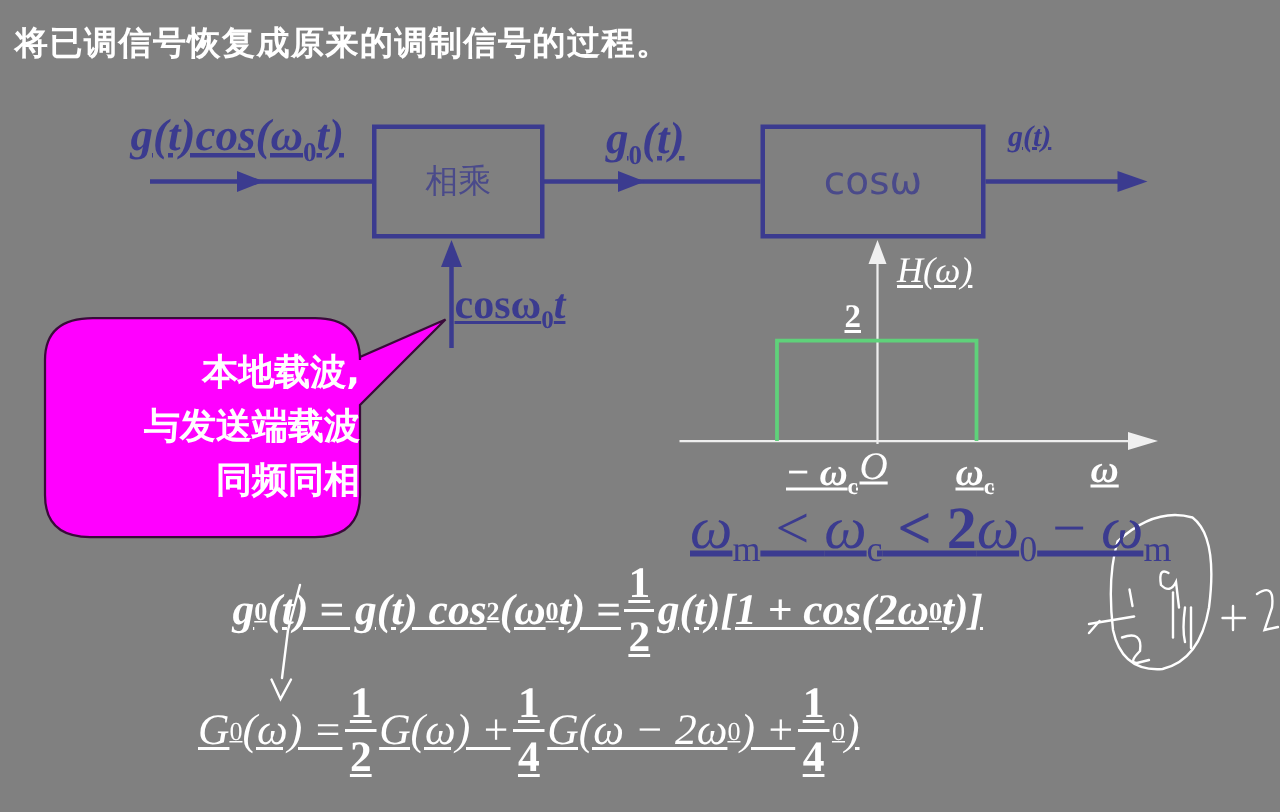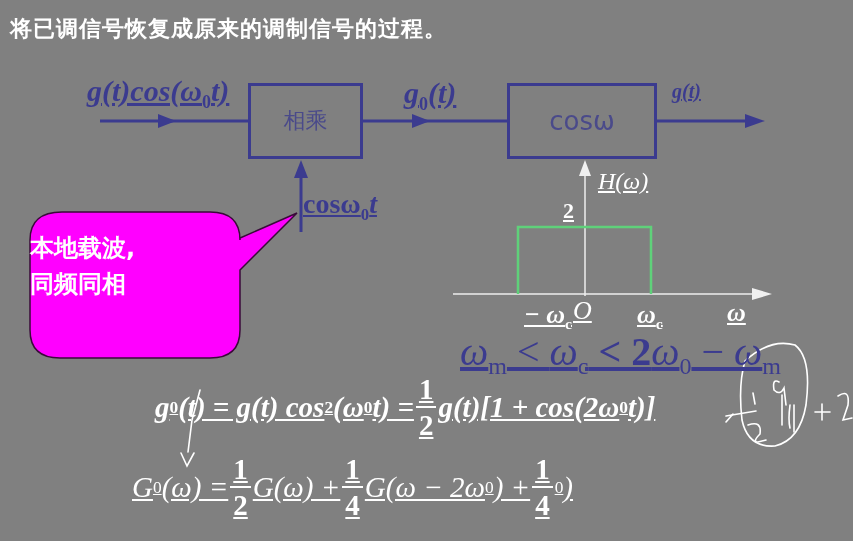--- a/index.html
+++ b/index.html
@@ -7,21 +7,21 @@
          font-family:"DejaVu Serif", serif; }
   .abs { position:absolute; }
   .title { left:10px; top:14px; color:#ffffff; font-family:"DejaVu Sans", sans-serif;
            font-size:22px; font-weight:bold; letter-spacing:1px; white-space:nowrap; }
   .math { font-family:"Liberation Serif", serif; font-weight:bold; font-style:italic; white-space:nowrap;text-decoration:underline; }
   .blue { color:#3b3b8f; }
   .white { color:#ffffff; }
   .block { border:3px solid #3b3b8f; box-sizing:border-box; display:flex; align-items:center; justify-content:center;
            color:#4a4a8a; font-family:"DejaVu Sans", sans-serif; }
   .bubble-text { color:#ffffff; font-family:"DejaVu Sans", sans-serif; font-weight:bold; font-size:24px;
-                 text-align:left; line-height:36px; }
+                 text-align:right; line-height:36px; }
   .up { font-style:normal; }
   .frac { display:inline-flex; flex-direction:column; align-items:center; vertical-align:middle;
           font-style:normal; line-height:1; margin:0 2px; }
   .frac .num { border-bottom:2px solid #ffffff; padding:0 3px 2px; }
   .frac .den { padding-top:3px; }
   sub { font-size:60%; font-style:normal; }
   sup { font-size:60%; font-style:normal; }
 </style>
 </head>
 <body>
@@ -105,20 +105,21 @@
 </div>
 
 <div class="abs math blue" style="left:672px;top:80px;font-size:20px;">g(t)</div>
 
 <div class="abs math blue" style="left:303px;top:188px;font-size:28px;text-align:right;">
   <span class="up">cosω</span><sub>0</sub><span>t</span>
 </div>
 
 <div class="abs bubble-text" style="left:30px;top:230px;width:210px;">
   <div>本地载波,</div>
+  <div>与发送端载波</div>
   <div>同频同相</div>
 </div>
 
 <div class="abs math white" style="left:598px;top:168px;font-size:24px;font-weight:normal;">H(ω)</div>
 <div class="abs math white" style="left:563px;top:198px;font-size:22px;font-style:normal;">2</div>
 <div class="abs math white" style="left:492px;top:300px;font-size:26px;margin-left:32px;">
   <span>− ω</span><sub>c</sub>
 </div>
 <div class="abs math white" style="left:573px;top:296px;font-size:26px;font-weight:normal;">O</div>
 <div class="abs math white" style="left:637px;top:300px;font-size:26px;">

